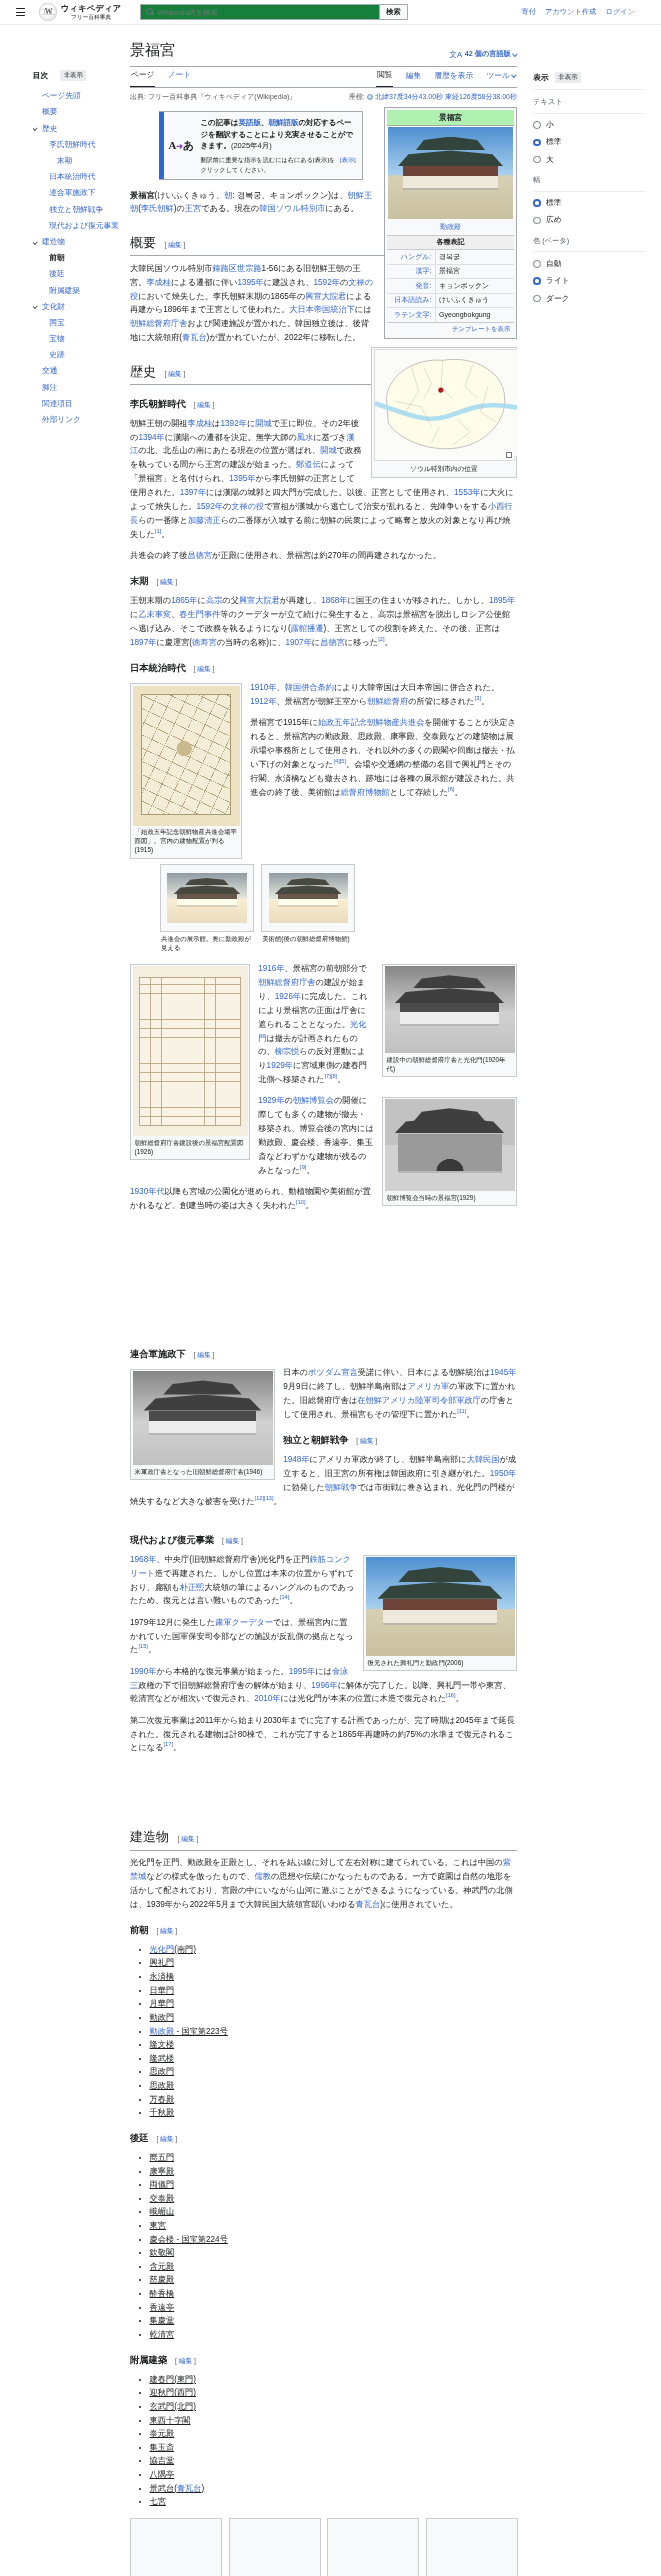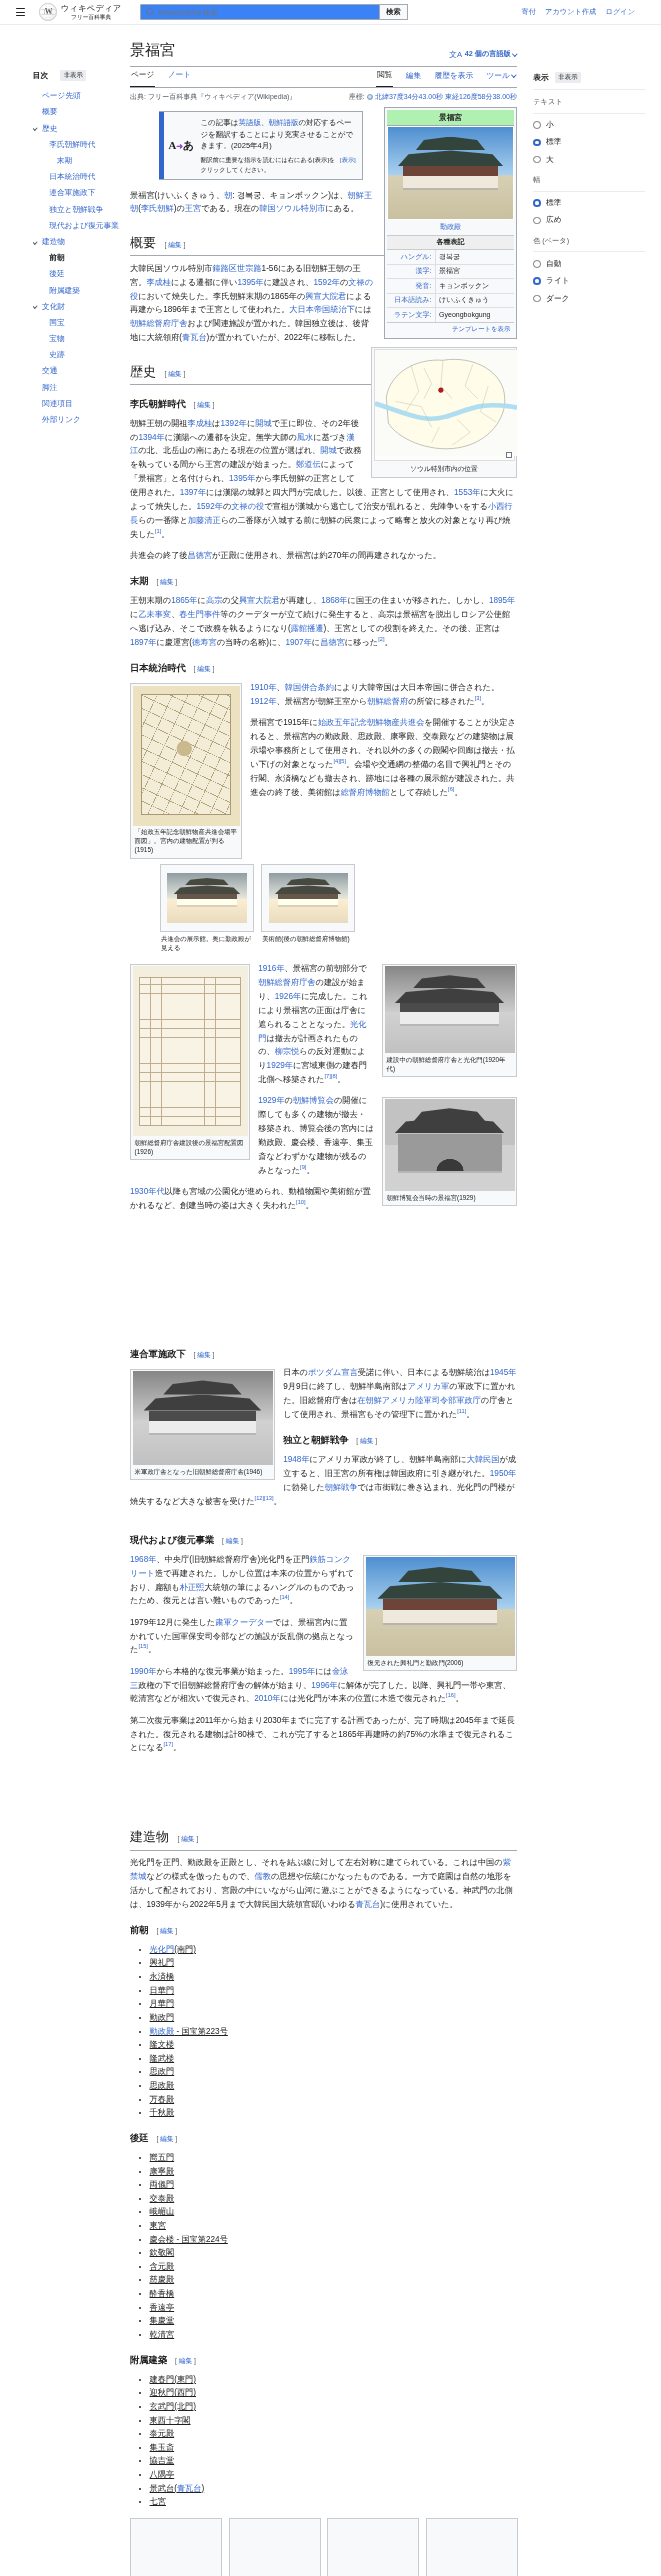--- a/index.html
+++ b/index.html
@@ -1,19 +1,19 @@
 <!DOCTYPE html>
 <html lang="ja" style="font-size:8.2px"><head>
 <meta charset="utf-8">
 <style>
   * { margin:0; padding:0; box-sizing:border-box; }
   html,body { width:662px; height:3091px; overflow:hidden; background:#fff;
     font-family:"Liberation Sans","DejaVu Sans",sans-serif; color:#202122; }
   a, .wl { color:#3366cc; text-decoration:none; cursor:pointer; }
-  .bold { font-weight:normal; }
+  .bold { font-weight:bold; }
   sup { font-size:5.7px; line-height:0; }
   sup.wl { color:#3366cc; }
 
   
   .hdr { position:fixed; top:0; left:0; width:662px; height:25px; background:#fff;
     border-bottom:0.5px solid #eaecf0; display:flex; align-items:center; z-index:10; }
   .burger { width:9.3px; height:7.2px; margin-left:15.5px; display:flex; flex-direction:column;
     justify-content:space-between; cursor:pointer; }
   .burger i { height:1px; background:#202122; border-radius:0.5px; }
   .logo { display:flex; align-items:center; margin-left:14.4px; cursor:pointer; }
@@ -22,25 +22,25 @@
     position:relative; overflow:hidden; }
   .globe:before { content:"W"; position:absolute; left:4.6px; top:3.1px; font-size:7.7px;
     color:#5d5d5d; font-family:"Liberation Serif",serif; font-weight:bold; }
   .globe:after { content:""; position:absolute; inset:1px;
     background:
       linear-gradient(#bbb 0 0) 0 32%/100% 0.5px no-repeat,
       linear-gradient(#bbb 0 0) 0 64%/100% 0.5px no-repeat,
       radial-gradient(ellipse 40% 95% at 50% 50%, transparent 0 62%, #bbb 63% 64%, transparent 65%);
     border-radius:50%; }
   .wordmark { margin-left:4.1px; text-align:center; font-family:"Liberation Serif",serif; }
-  .wm-main { font-size:8.2px; color:#202122; letter-spacing:0.3px; }
+  .wm-main { font-size:8.2px; color:#202122; letter-spacing:0.3px;font-weight:bold; }
   .wm-sub { font-size:5.7px; color:#202122; }
   .searchwrap { display:flex; margin-left:18.5px; }
   .searchbox { width:240px; height:16.5px; border:0.5px solid #a2a9b1; border-radius:1px 0 0 1px;
-    display:flex; align-items:center; background:#3b82f6; }
+    display:flex; align-items:center; background:#15803d; }
   .searchbox input { border:none; outline:none; flex:1; font-size:7.2px; color:#202122;
     font-family:inherit; background:transparent; }
   .mag { width:7.2px; height:7.2px; margin:0 4.1px 0 5.2px; position:relative; flex:none; }
   .mag:before { content:""; position:absolute; left:0; top:0; width:4.6px; height:4.6px;
     border:0.8px solid #72777d; border-radius:50%; }
   .mag:after { content:""; position:absolute; left:4.6px; top:4.6px; width:2.6px; height:0.9px;
     background:#72777d; transform:rotate(45deg); }
   .searchbtn { height:16.5px; padding:0 6.2px; border:0.5px solid #a2a9b1; border-left:none;
     background:#f8f9fa; font-size:7.2px; font-weight:bold; color:#202122; border-radius:0 1px 1px 0;
     cursor:pointer; font-family:inherit; }

